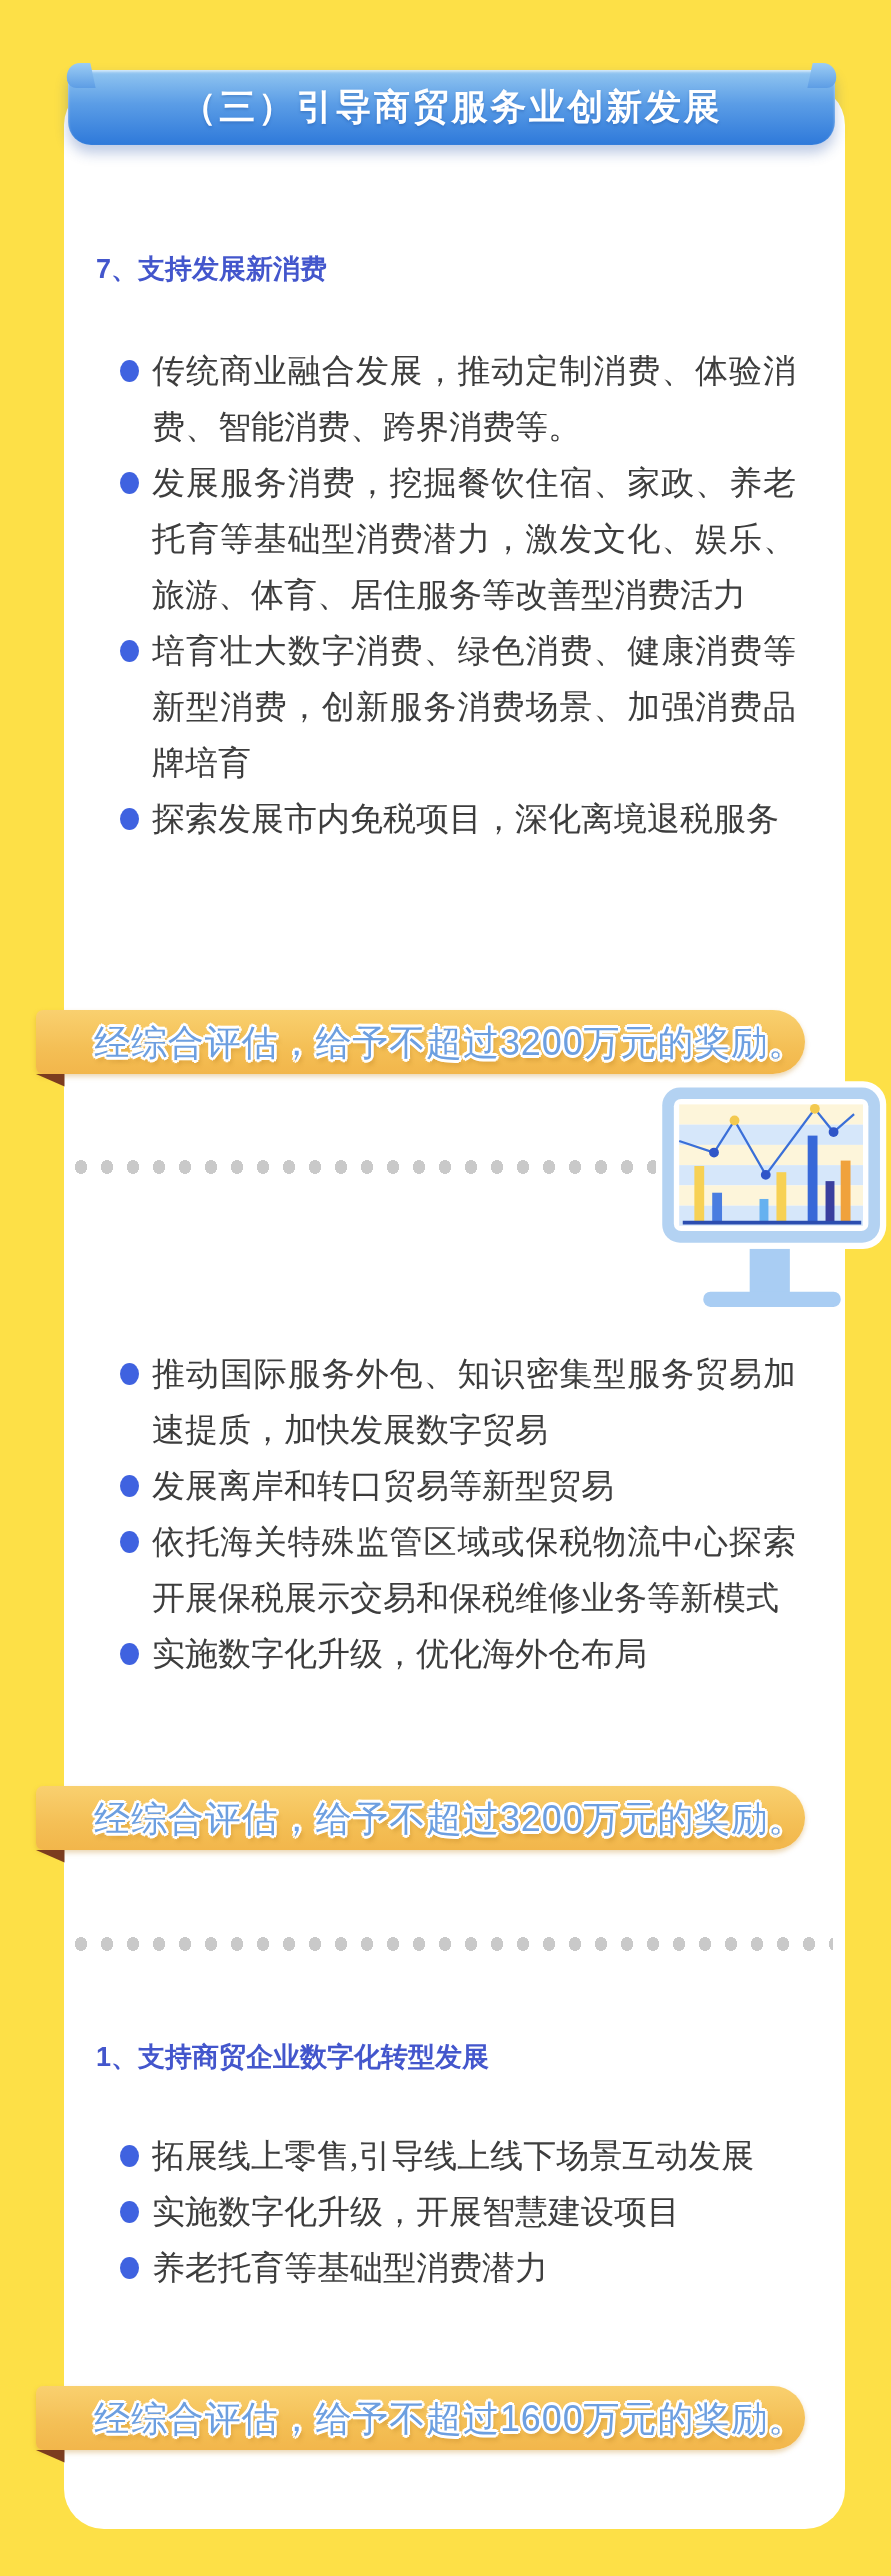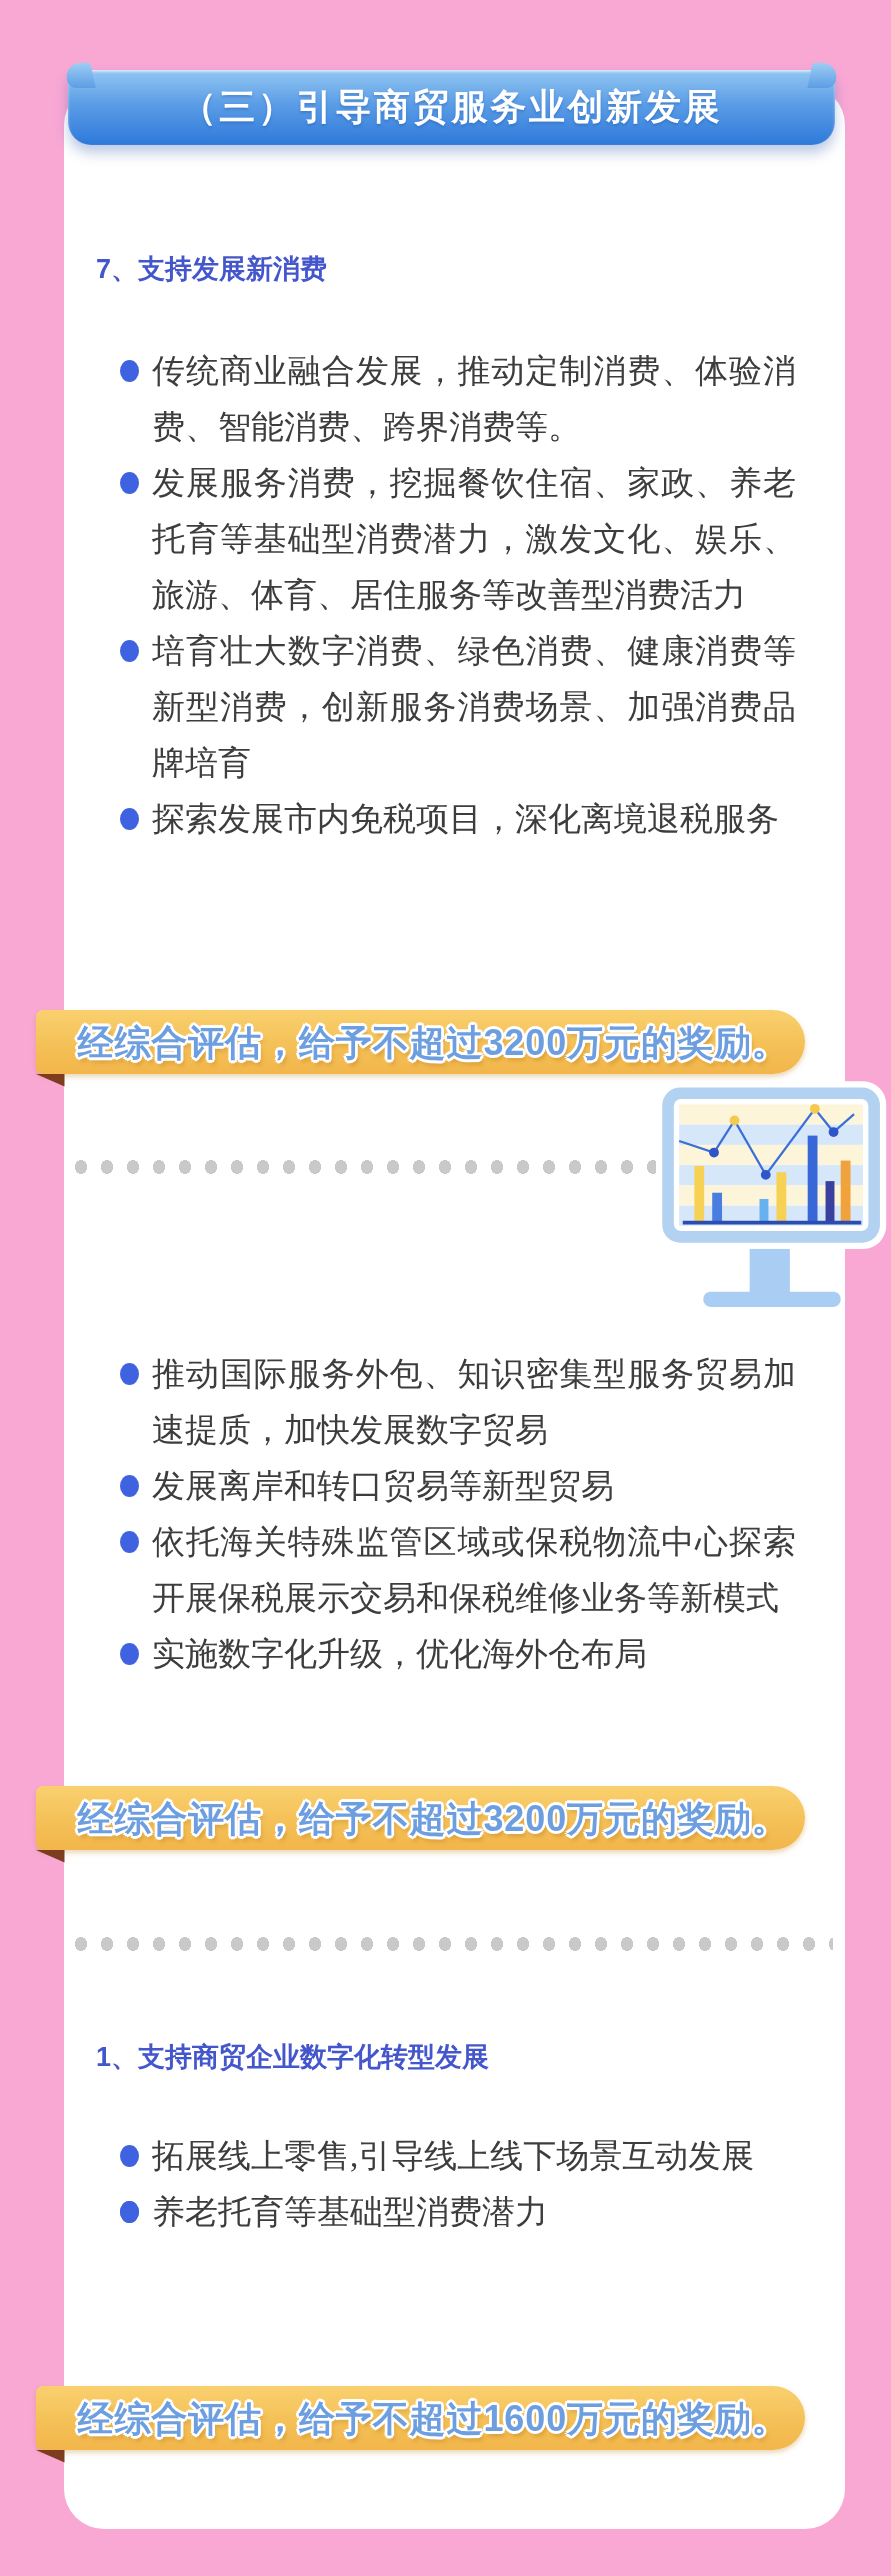--- a/index.html
+++ b/index.html
@@ -1,18 +1,18 @@
 <!DOCTYPE html>
 <html style="font-size:14.3px"><head>
 <meta charset="utf-8">
 <style>
   html,body{margin:0;padding:0;}
   .page{
     position:relative;width:892px;height:2576px;overflow:hidden;
-    background:#f9a8d4;font-family:"Liberation Sans",sans-serif;
+    background:#fde047;font-family:"Liberation Sans",sans-serif;
   }
   .card{
     position:absolute;left:64px;top:85px;width:781px;height:2444px;
     background:#ffffff;border-radius:40px;
   }
   
   .ribbon{
     position:absolute;left:68px;top:70px;width:767px;height:75px;
     background:linear-gradient(180deg,#93c7f1 0%,#5b9de6 45%,#2e79da 100%);
     border-radius:9px 9px 23px 23px;
@@ -54,22 +54,22 @@
     border-radius:7.1px 32px 32px 7.1px;
     box-shadow:0 2.7px 5.4px rgba(196,138,40,.35);
     z-index:4;
   }
   .reward .fold{
     position:absolute;left:0;top:64px;width:28.5px;height:12.5px;
     background:#7c3c1f;
     clip-path:polygon(0 0,100% 0,100% 100%);
   }
   .reward .reward-text{
-    height:64px;line-height:66px;text-align:center;padding-left:25px;
-    font-size:36px;font-weight:bold;color:#6d9fe0;letter-spacing:0.9px;
+    height:64px;line-height:66px;text-align:right;padding-left:25px;
+    font-size:36px;font-weight:normal;color:#6d9fe0;letter-spacing:0.9px;
     text-shadow:-2.7px 0 0 #fff,2.7px 0 0 #fff,0 -2.7px 0 #fff,0 2.7px 0 #fff,
       -1.8px -1.8px 0 #fff,1.8px -1.8px 0 #fff,-1.8px 1.8px 0 #fff,1.8px 1.8px 0 #fff,
       2.7px 5.4px 4.5px rgba(176,116,24,.45);
     white-space:nowrap;
   }
   
   .divider{
     position:absolute;height:14.3px;
     background-image:radial-gradient(6.2px 7.1px at 50% 50%, #c9c9c9 97%, rgba(201,201,201,0) 100%);
     background-size:26px 14.3px;background-repeat:repeat-x;
@@ -145,21 +145,21 @@
   <div class="reward" style="top:1786px">
     <div class="reward-text">经综合评估，给予不超过3200万元的奖励。</div>
     <div class="fold"></div>
   </div>
 
   <div class="divider divider2"></div>
 
   <div class="sec-title" style="top:2036px">1、支持商贸企业数字化转型发展</div>
   <ul class="bullets" style="top:2128px">
     <li><span class="dot"></span><span>拓展线上零售,引导线上线下场景互动发展</span></li>
-    <li><span class="dot"></span></li>
+    <li><span class="dot"></span><span>实施数字化升级，开展智慧建设项目</span></li>
     <li><span class="dot"></span><span>养老托育等基础型消费潜力</span></li>
   </ul>
   <div class="reward" style="top:2386px">
     <div class="reward-text">经综合评估，给予不超过1600万元的奖励。</div>
     <div class="fold"></div>
   </div>
 </div>
 
 
 </body></html>

